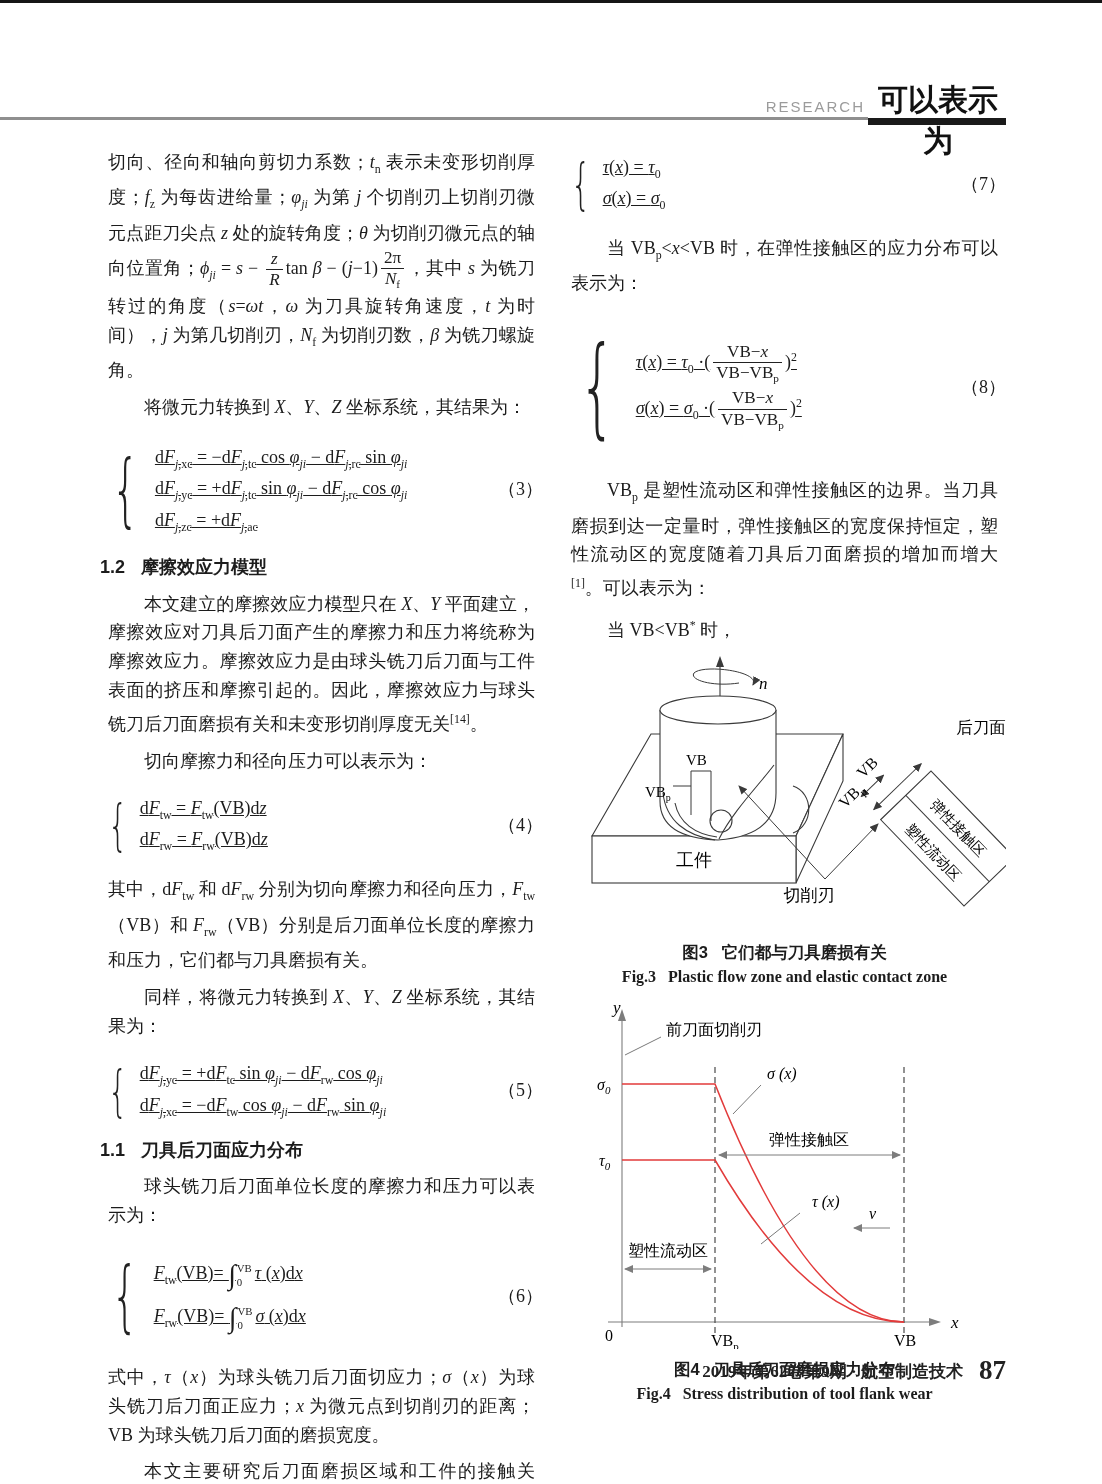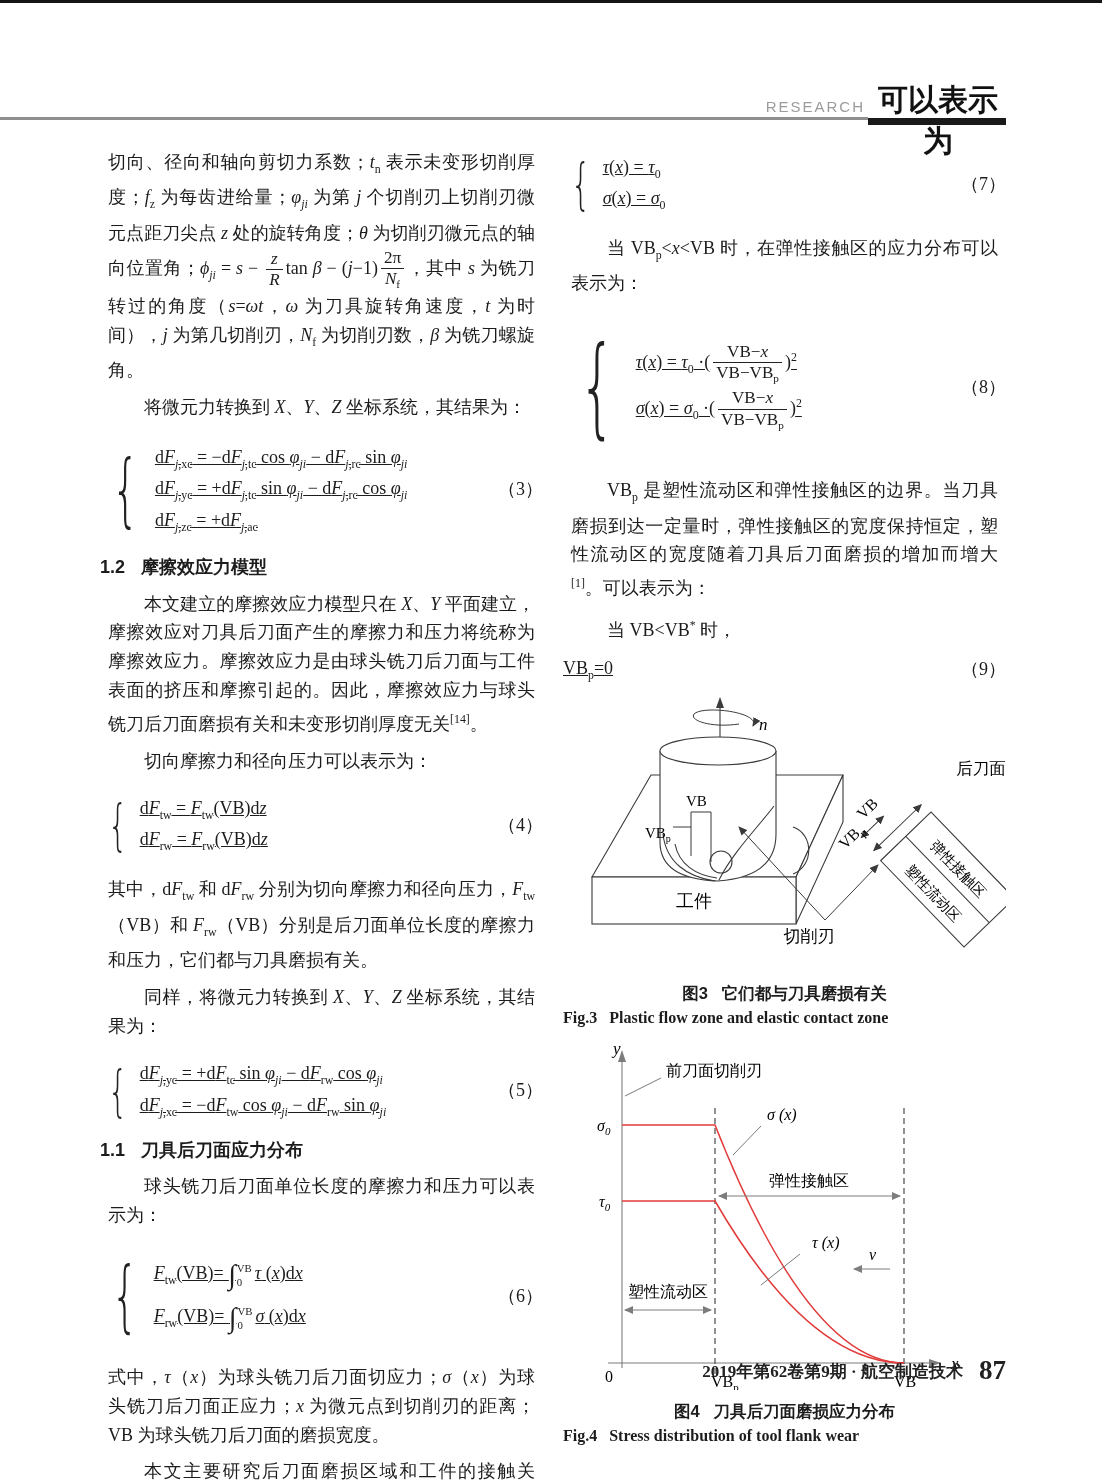--- a/index.html
+++ b/index.html
@@ -39,21 +39,21 @@
   .fn{display:block;border-bottom:1.3px solid #222;padding:0 3px;}
   .fd{display:block;padding:0 3px;}
   .intg{font-size:1.55em;vertical-align:-0.18em;font-style:normal;}
   .ilim{display:inline-block;font-size:0.6em;line-height:1.3;vertical-align:-0.65em;margin:0 3px 0 1px;text-align:left;}
   .ilim span{display:block;}
   
   .figure{margin-top:8px;text-align:center;}
   .figcap-cn{font-family:"Liberation Sans","DejaVu Sans",sans-serif;font-weight:bold;font-size:16.5px;
         line-height:25px;text-align:center;}
   .figcap-cn .num{margin-right:14px;}
-  .figcap-en{font-weight:bold;font-size:16px;line-height:24px;text-align:left;}
+  .figcap-en{font-weight:bold;font-size:16px;line-height:24px;text-align:center;}
   .figcap-en .num{margin-right:12px;}
   svg text{font-family:"Liberation Serif","DejaVu Serif",serif;}
   
   .footer{position:absolute;top:1355px;left:563px;width:443px;text-align:right;
         font-weight:bold;font-size:17px;color:#222;}
   .footer .pnum{font-size:27px;margin-left:16px;vertical-align:-2px;}
 </style>
 </head>
 <body>
 
@@ -146,26 +146,20 @@
       <div class="eq-lines">
         <div class="eq-line"><i>τ</i>(<i>x</i>) = <i>τ</i><sub>0</sub> ·(<span class="frac"><span class="fn">VB−<i>x</i></span><span class="fd">VB−VB<sub>p</sub></span></span>)<sup>2</sup></div>
         <div class="eq-line"><i>σ</i>(<i>x</i>) = <i>σ</i><sub>0</sub> ·(<span class="frac"><span class="fn">VB−<i>x</i></span><span class="fd">VB−VB<sub>p</sub></span></span>)<sup>2</sup></div>
       </div>
       <span class="eq-num">（8）</span>
     </div>
 
     <p class="indent">VB<sub>p</sub> 是塑性流动区和弹性接触区的边界。当刀具磨损到达一定量时，弹性接触区的宽度保持恒定，塑性流动区的宽度随着刀具后刀面磨损的增加而增大<sup>[1]</sup>。可以表示为：</p>
     <p class="indent">当 VB&lt;VB<sup>*</sup> 时，</p>
 
-    <div class="eq">
-      <div class="eq-lines" style="padding-left:0;">
-        <div class="eq-line">VB<sub>p</sub>=0</div>
-      </div>
-      <span class="eq-num">（9）</span>
-    </div>
 
     <div class="figure">
       <svg viewBox="0 0 443 278" width="443" height="278">
         <defs>
           <marker id="a3" markerWidth="9" markerHeight="8" refX="8" refY="4" orient="auto-start-reverse">
             <path d="M0,0 L9,4 L0,8 z" fill="#3a3a3a"></path>
           </marker>
         </defs>
 
         <g stroke="#3a3a3a" stroke-width="1.1" fill="#ffffff">

